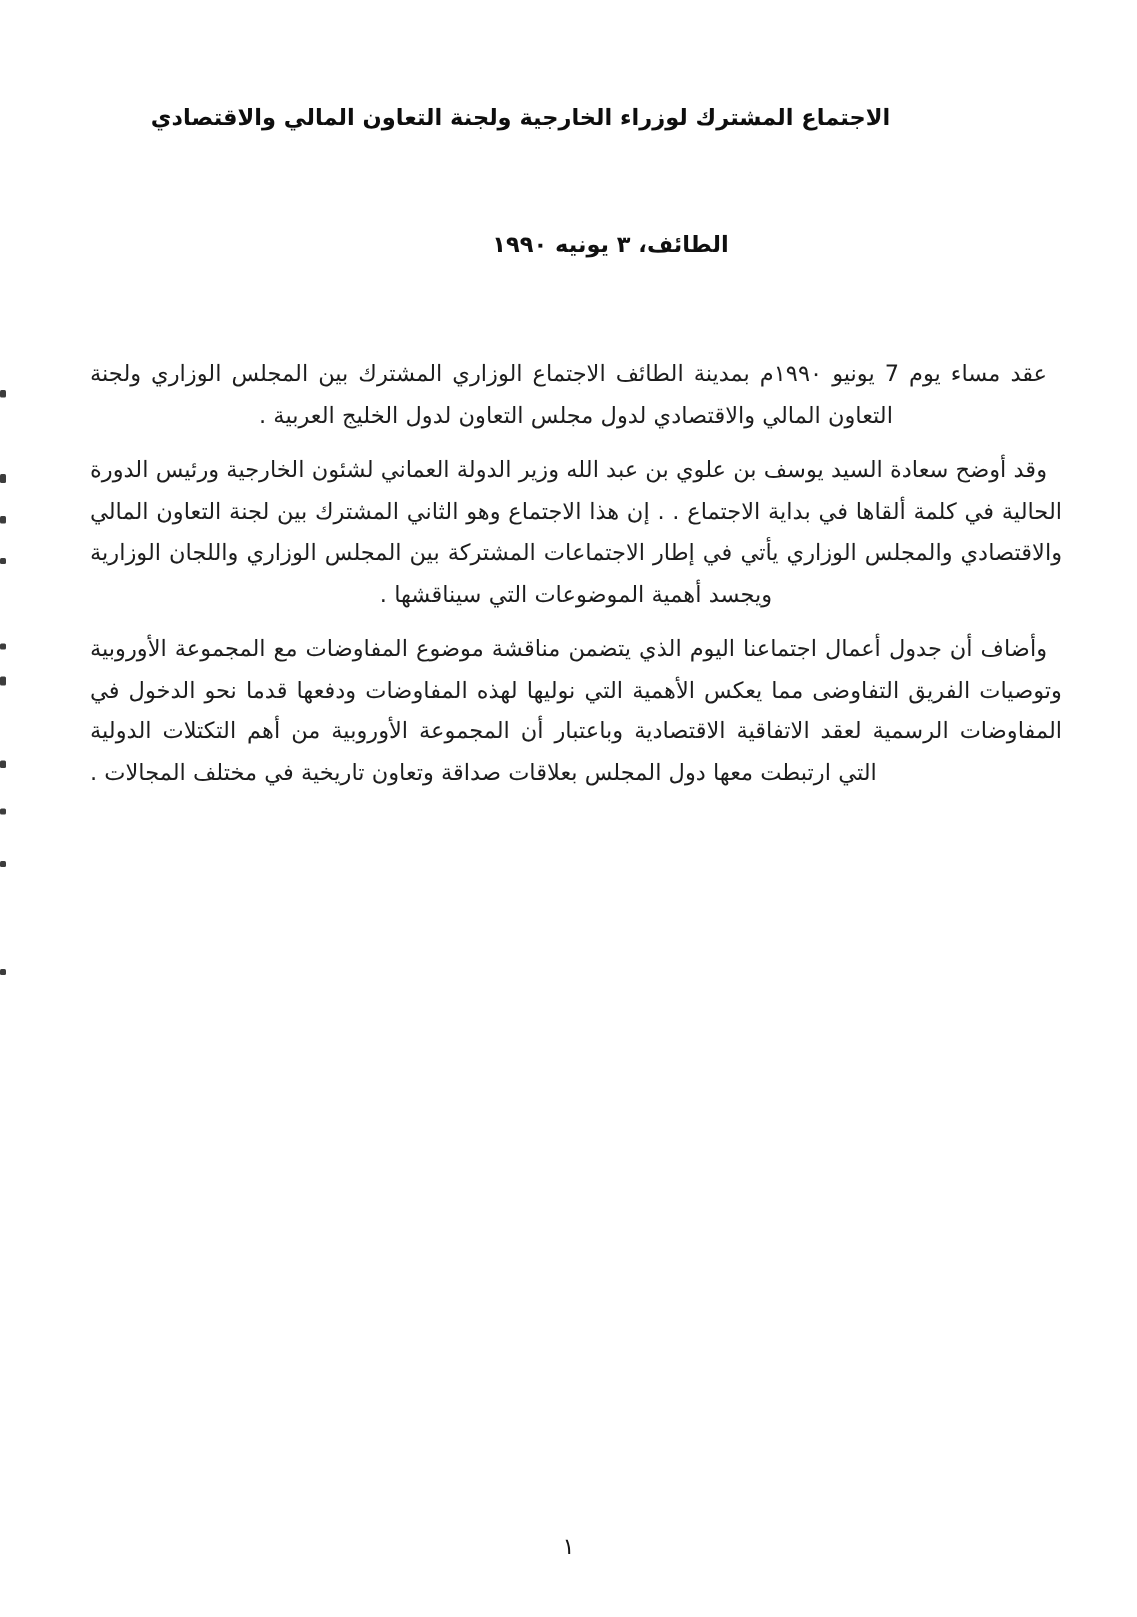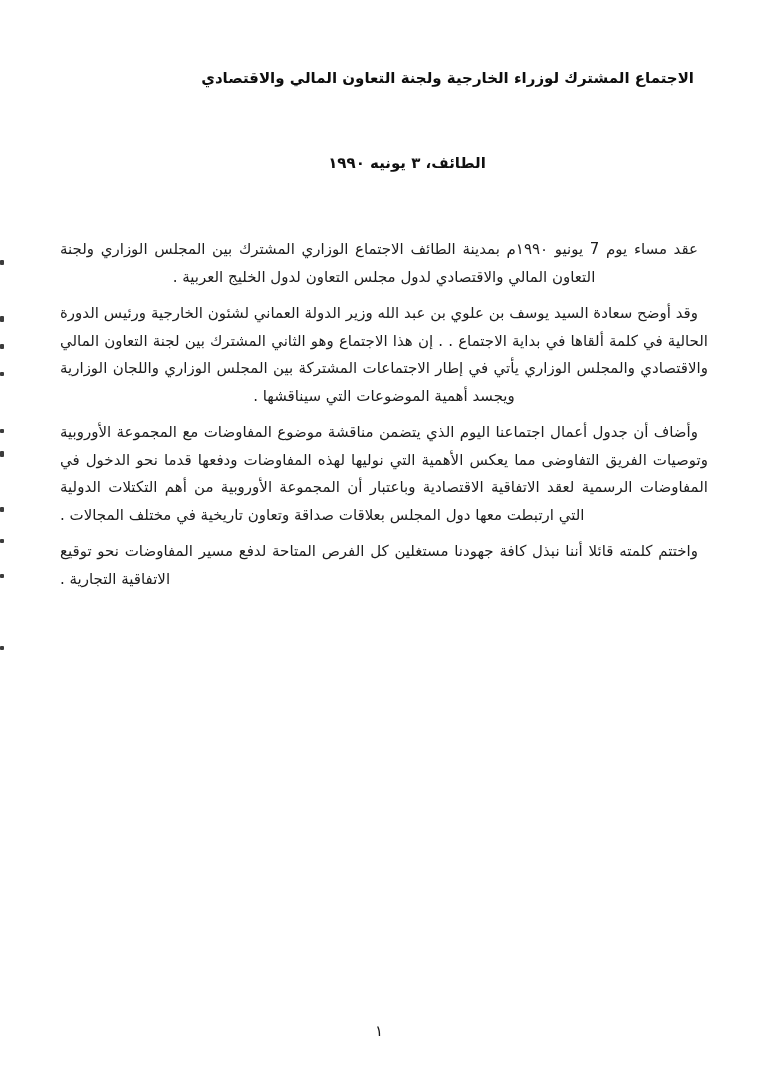--- a/index.html
+++ b/index.html
@@ -16,21 +16,21 @@
     overflow: hidden;
     font-family: "DejaVu Sans", sans-serif;
   }
   
   .title-block {
     position: absolute;
     top: 60px;
     left: 0;
     width: 694px;
     direction: rtl;
-    text-align: right;
+    text-align: center;
   }
   .title-line {
     font-size: 15px;
     font-weight: bold;
     color: #0e0e0e;
     line-height: 37px;
     letter-spacing: 0.2px;
   }
   .date-line {
     position: absolute;
@@ -104,18 +104,17 @@
   <div class="title-block">
     <div class="title-line">الاجتماع المشترك لوزراء الخارجية ولجنة التعاون المالي والاقتصادي</div>
   </div>
 
   <div class="date-line">الطائف، ٣ يونيه ١٩٩٠</div>
 
   <div class="body-block">
     <p class="para last-center">عقد مساء يوم 7 يونيو ١٩٩٠م بمدينة الطائف الاجتماع الوزاري المشترك بين المجلس الوزاري ولجنة التعاون المالي والاقتصادي لدول مجلس التعاون لدول الخليج العربية .</p>
     <p class="para last-center">وقد أوضح سعادة السيد يوسف بن علوي بن عبد الله وزير الدولة العماني لشئون الخارجية ورئيس الدورة الحالية في كلمة ألقاها في بداية الاجتماع . . إن هذا الاجتماع وهو الثاني المشترك بين لجنة التعاون المالي والاقتصادي والمجلس الوزاري يأتي في إطار الاجتماعات المشتركة بين المجلس الوزاري واللجان الوزارية ويجسد أهمية الموضوعات التي سيناقشها .</p>
     <p class="para last-left">وأضاف أن جدول أعمال اجتماعنا اليوم الذي يتضمن مناقشة موضوع المفاوضات مع المجموعة الأوروبية وتوصيات الفريق التفاوضى مما يعكس الأهمية التي نوليها لهذه المفاوضات ودفعها قدما نحو الدخول في المفاوضات الرسمية لعقد الاتفاقية الاقتصادية وباعتبار أن المجموعة الأوروبية من أهم التكتلات الدولية التي ارتبطت معها دول المجلس بعلاقات صداقة وتعاون تاريخية في مختلف المجالات .</p>
-    <p class="para last-left">واختتم كلمته قائلا أننا نبذل كافة جهودنا مستغلين كل الفرص المتاحة لدفع مسير المفاوضات نحو توقيع الاتفاقية التجارية .</p>
   </div>
 
   <div class="page-number">١</div>
 
 </div>
 
 </body></html>

